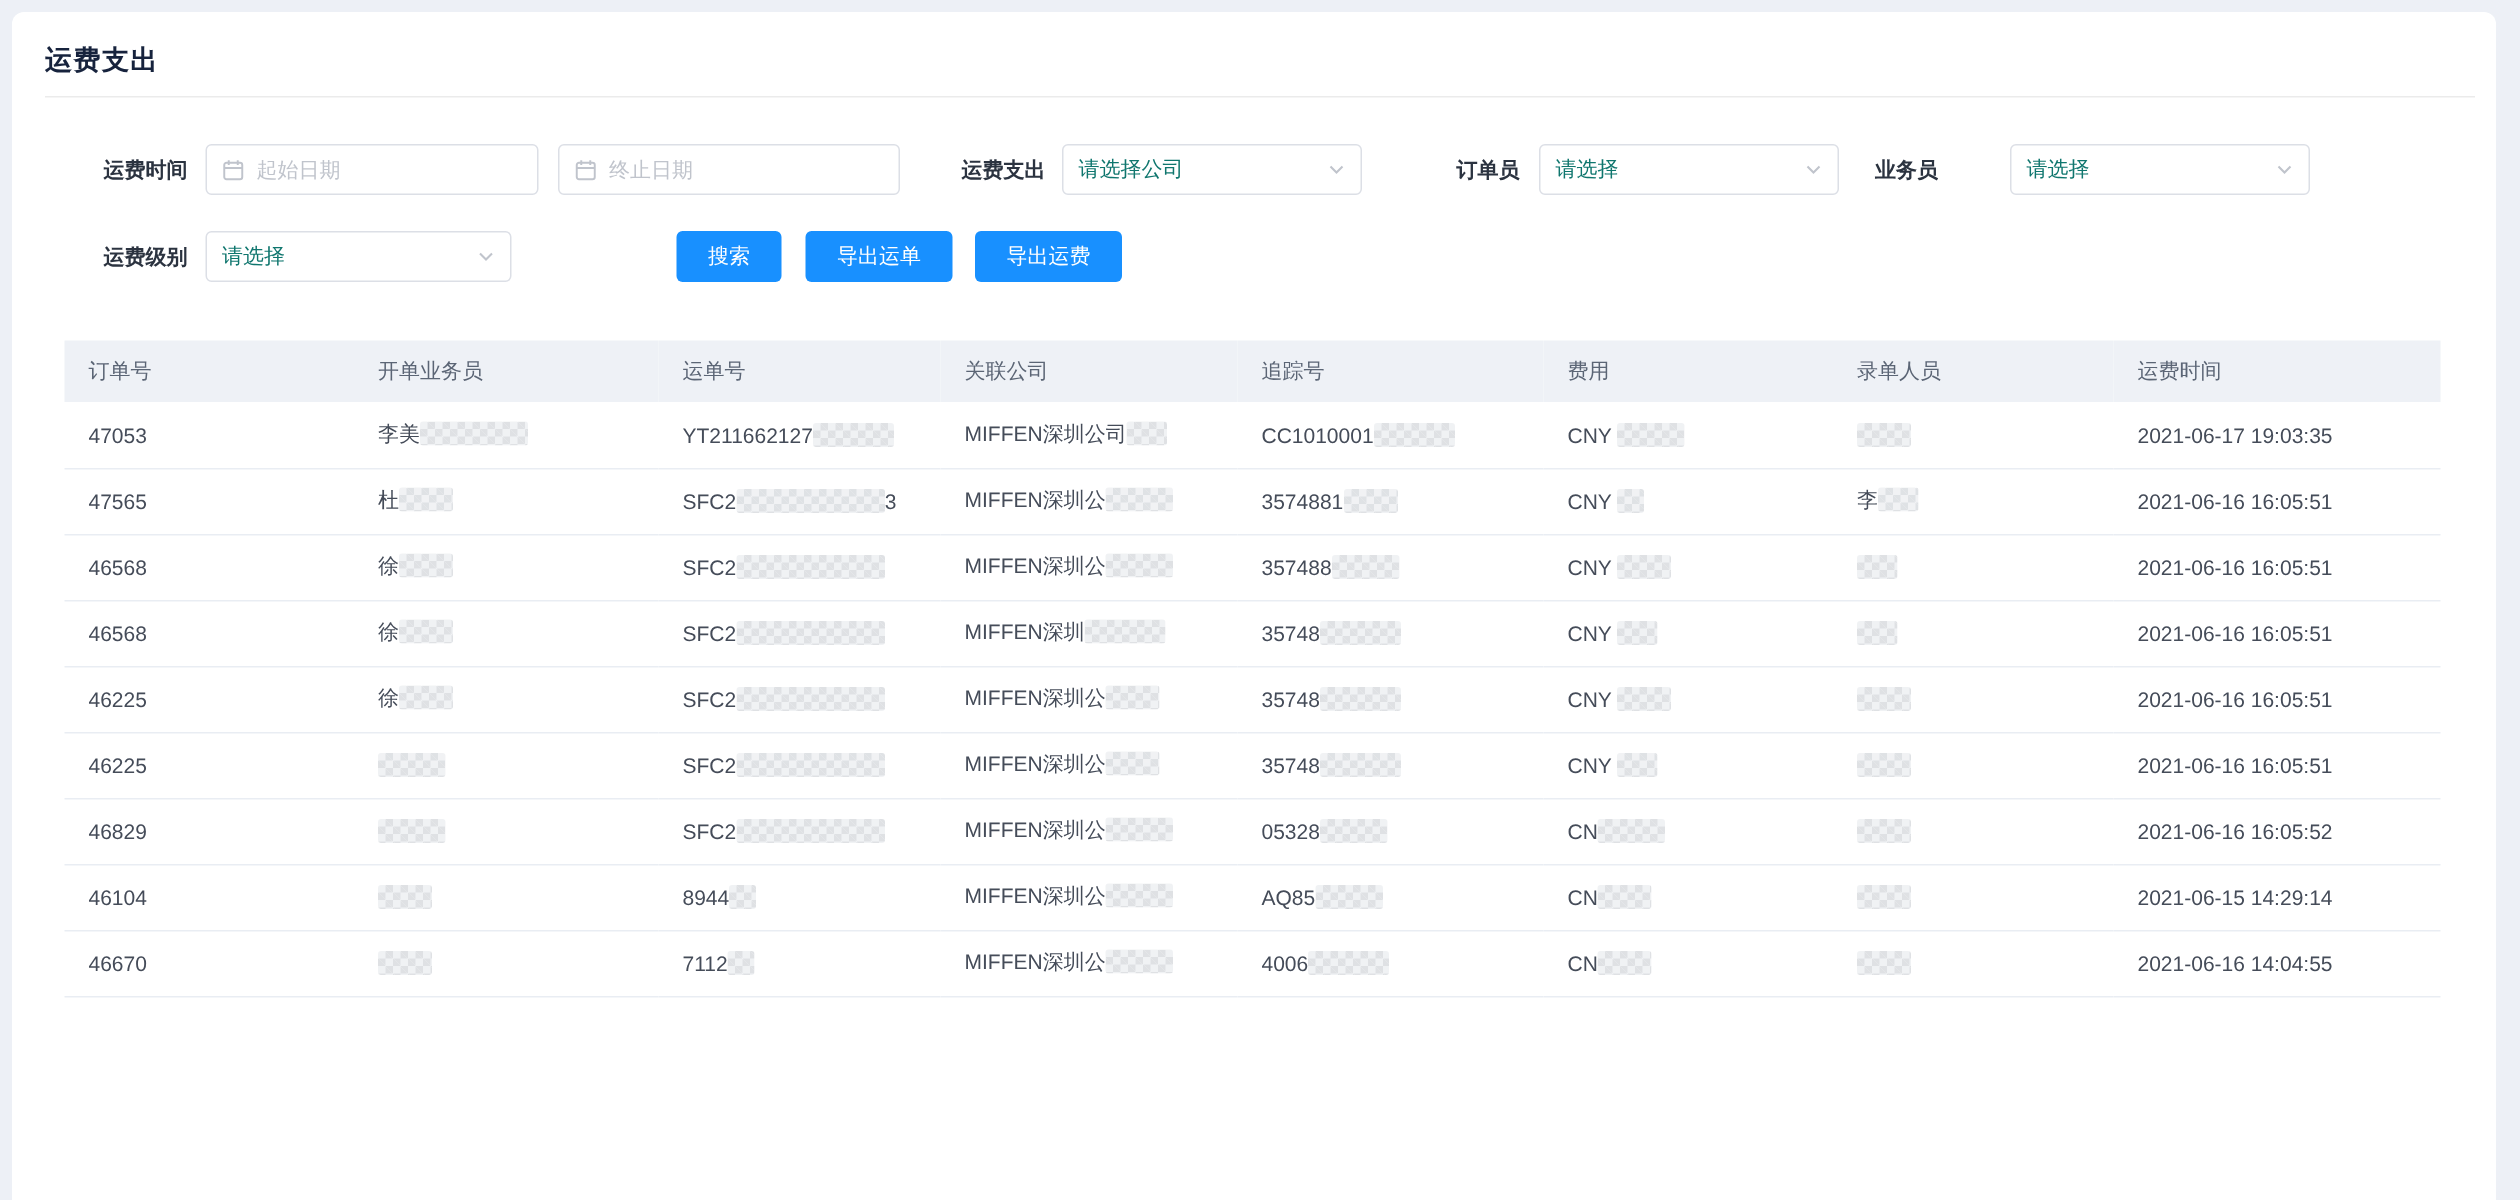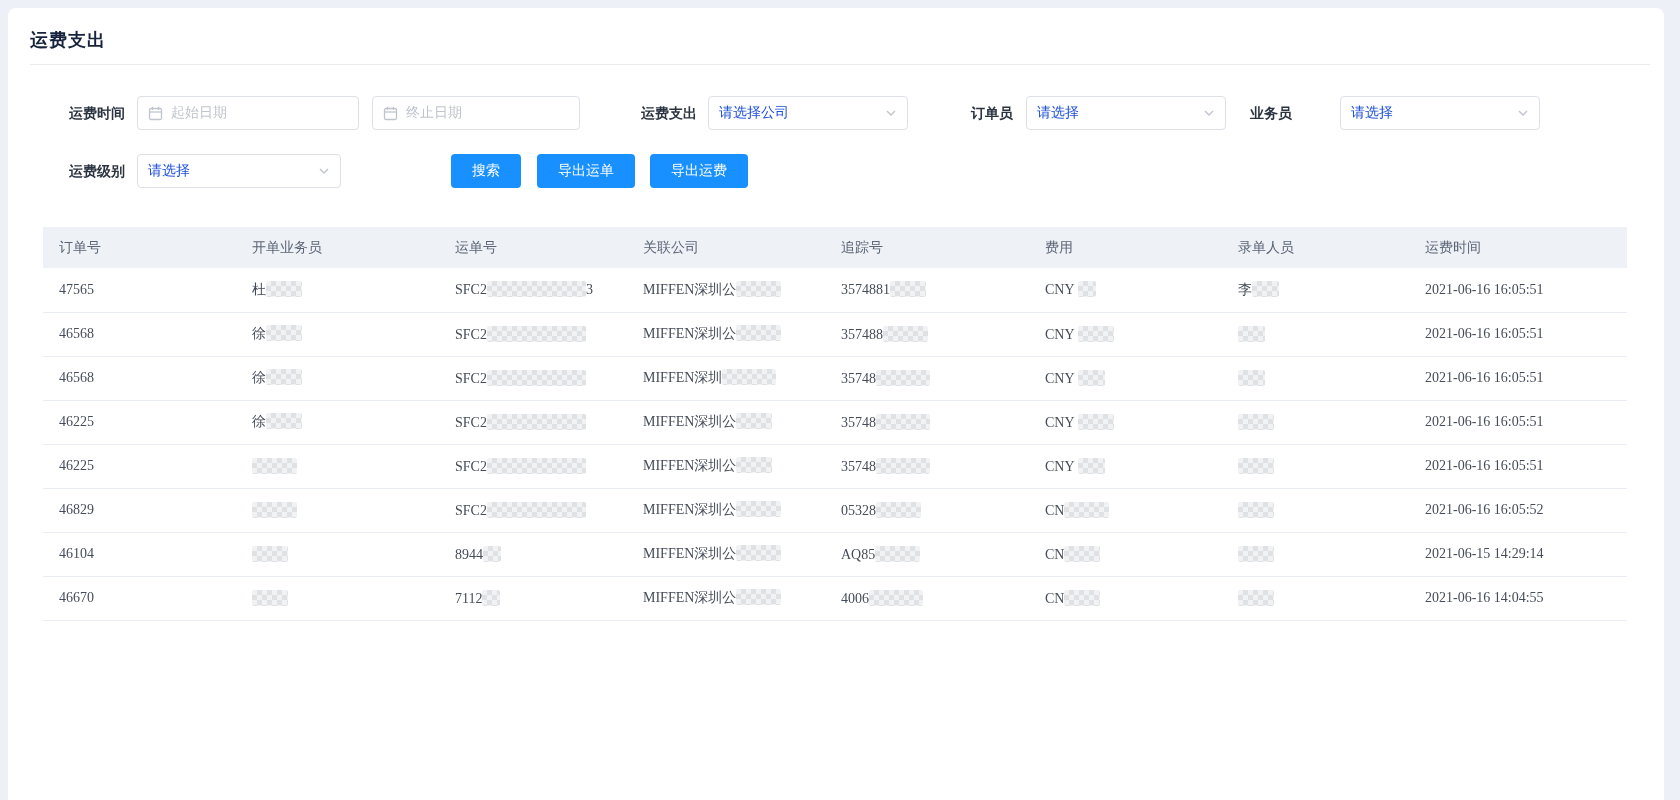--- a/index.html
+++ b/index.html
@@ -14,32 +14,32 @@
     background:#ebebeb; }
 
   
   .flabel { position:absolute; height:34px; line-height:34px; font-size:14px;
     font-weight:bold; color:#2b3340; }
   .fbox { position:absolute; height:34px; border:1px solid #dcdfe6;
     border-radius:4px; background:#fff; display:flex; align-items:center;
     padding:0 10px; }
   .fbox input { border:none; outline:none; flex:1; min-width:0; font-size:14px;
     color:#404040; background:transparent;
-    font-family:Liberation Mono, monospace; }
+    font-family:Liberation Sans, sans-serif; }
   .fbox input::placeholder { color:#c0c4cc; }
   .fbox .cal { margin-right:8px; flex:none; }
   .select { cursor:pointer; justify-content:space-between; }
-  .select .ph { font-size:14px; color:#1d4ed8; }
+  .select .ph { font-size:14px; color:#0f766e; }
   .btn { position:absolute; height:34px; border:none; border-radius:4px;
     background:#1890ff; color:#fff; font-size:14px; padding:0 21px;
     cursor:pointer; font-family:"Liberation Sans","DejaVu Sans",sans-serif; }
 
   
   .table-wrap { position:absolute; left:35px; top:219px; width:1584px; }
-  table { width:100%; border-collapse:collapse; table-layout:fixed;font-family:Liberation Serif, serif; }
+  table { width:100%; border-collapse:collapse; table-layout:fixed; }
   th { background:#eef1f6; height:41px; text-align:left; font-weight:normal;
     font-size:14px; color:#5b6575; padding:0 10px 0 16px; }
   td { height:44px; font-size:14px; color:#454c59; padding:0 10px 0 16px;
     border-bottom:1px solid #e9edf3; white-space:nowrap; overflow:hidden; }
   .mosaic { display:inline-block; height:16px; vertical-align:-3px;
     border-radius:2px; opacity:.75;
     background-image:
       linear-gradient(45deg,#d5d8dc 25%,transparent 25%,transparent 75%,#d5d8dc 75%),
       linear-gradient(45deg,#d5d8dc 25%,#eceef1 25%,#eceef1 75%,#d5d8dc 75%);
     background-size:10px 10px; background-position:0 0,5px 5px; }
@@ -56,21 +56,21 @@
   <div class="fbox" style="left:129px;top:88px;width:222px">
     <svg class="cal" width="15" height="15" viewBox="0 0 15 15" fill="none" stroke="#c0c4cc" stroke-width="1.3">
       <rect x="1.5" y="2.5" width="12" height="11" rx="1.5"></rect>
         <line x1="4.5" y1="0.8" x2="4.5" y2="4"></line>
         <line x1="10.5" y1="0.8" x2="10.5" y2="4"></line>
         <line x1="1.5" y1="6" x2="13.5" y2="6"></line>
     </svg>
     <input placeholder="起始日期" style="">
   </div>
 
-  <div class="fbox" style="left:364px;top:88px;width:208px">
+  <div class="fbox" style="left:364px;top:88px;width:228px">
     <svg class="cal" width="15" height="15" viewBox="0 0 15 15" fill="none" stroke="#c0c4cc" stroke-width="1.3">
       <rect x="1.5" y="2.5" width="12" height="11" rx="1.5"></rect>
         <line x1="4.5" y1="0.8" x2="4.5" y2="4"></line>
         <line x1="10.5" y1="0.8" x2="10.5" y2="4"></line>
         <line x1="1.5" y1="6" x2="13.5" y2="6"></line>
     </svg>
     <input placeholder="终止日期" style="">
   </div>
 
   <span class="flabel" style="left:633px;top:88px">运费支出</span>
@@ -128,20 +128,30 @@
           <th>运单号</th>
           <th>关联公司</th>
           <th>追踪号</th>
           <th>费用</th>
           <th>录单人员</th>
           <th>运费时间</th>
         </tr>
       </thead>
       <tbody>
           <tr>
+            <td>47053</td>
+            <td>李美<span class="mosaic" style="width: 72px;"></span></td>
+            <td>YT211662127<span class="mosaic" style="width: 54px;"></span></td>
+            <td>MIFFEN深圳公司<span class="mosaic" style="width: 27px;"></span></td>
+            <td>CC1010001<span class="mosaic" style="width: 54px;"></span></td>
+            <td>CNY <span class="mosaic" style="width: 45px;"></span></td>
+            <td><span class="mosaic" style="width: 36px;"></span></td>
+            <td>2021-06-17 19:03:35</td>
+          </tr>
+          <tr>
             <td>47565</td>
             <td>杜<span class="mosaic" style="width: 36px;"></span></td>
             <td>SFC2<span class="mosaic" style="width: 99px;"></span>3</td>
             <td>MIFFEN深圳公<span class="mosaic" style="width: 45px;"></span></td>
             <td>3574881<span class="mosaic" style="width: 36px;"></span></td>
             <td>CNY <span class="mosaic" style="width: 18px;"></span></td>
             <td>李<span class="mosaic" style="width: 27px;"></span></td>
             <td>2021-06-16 16:05:51</td>
           </tr>
           <tr>

